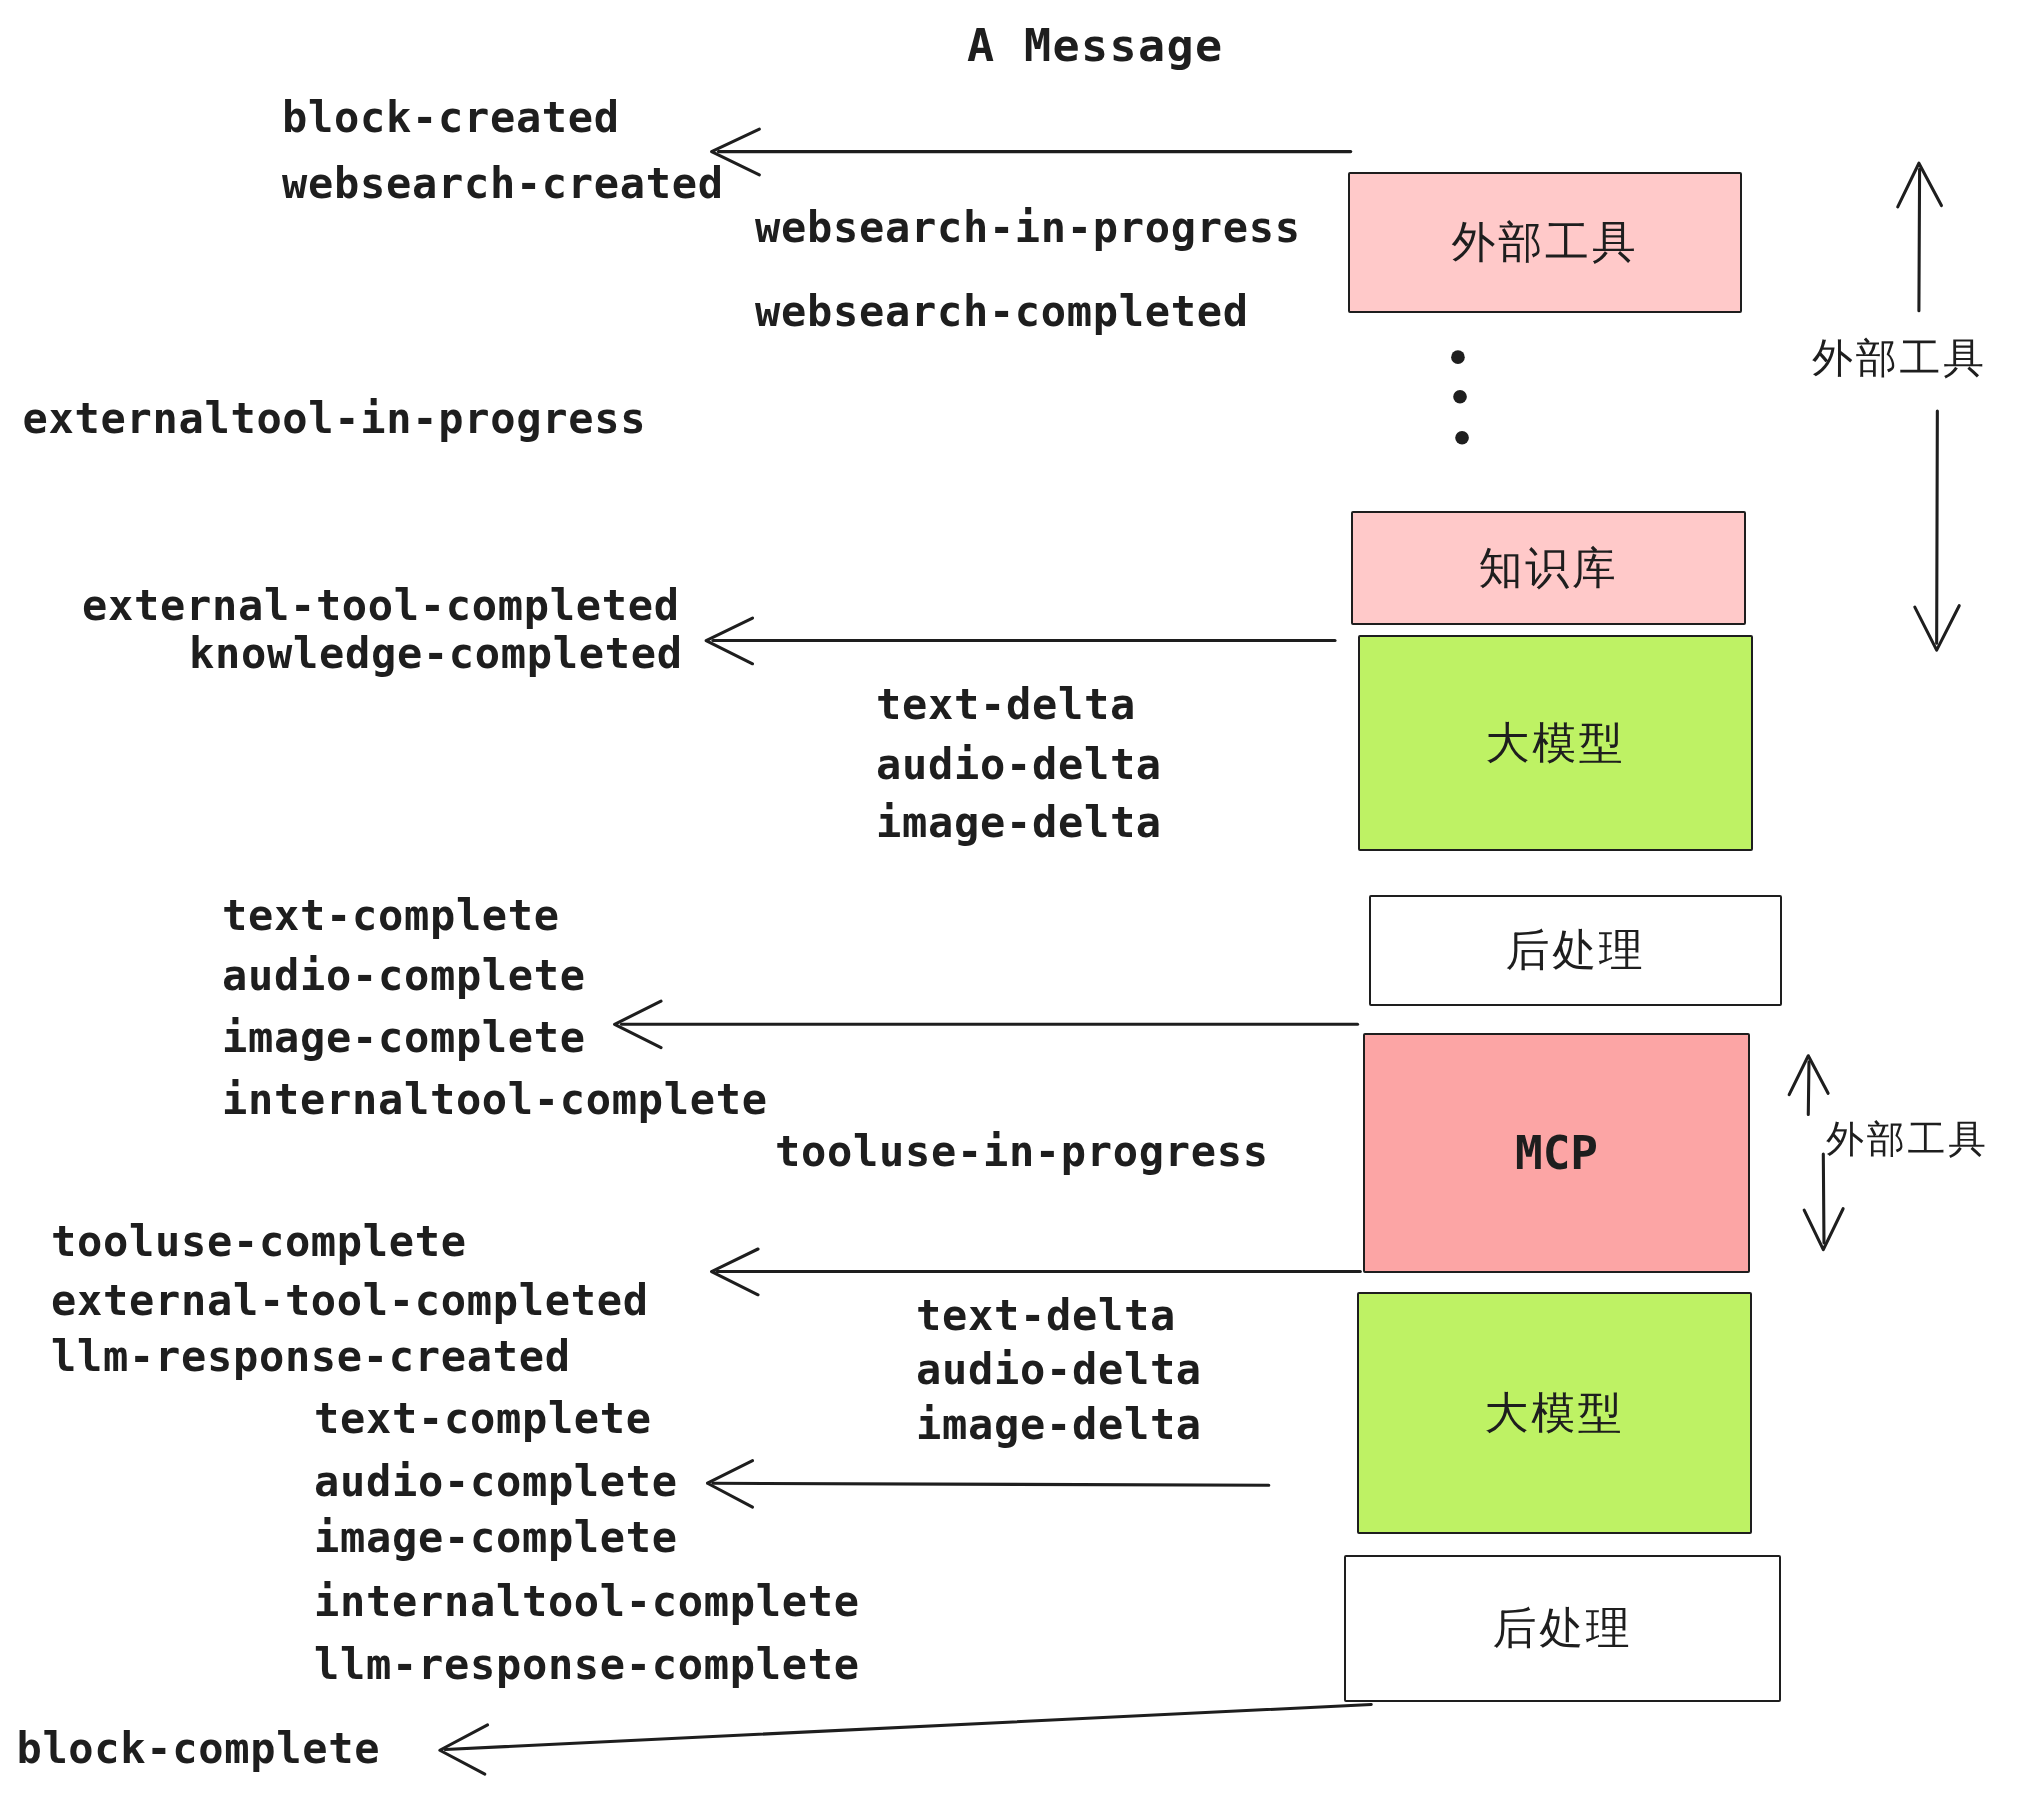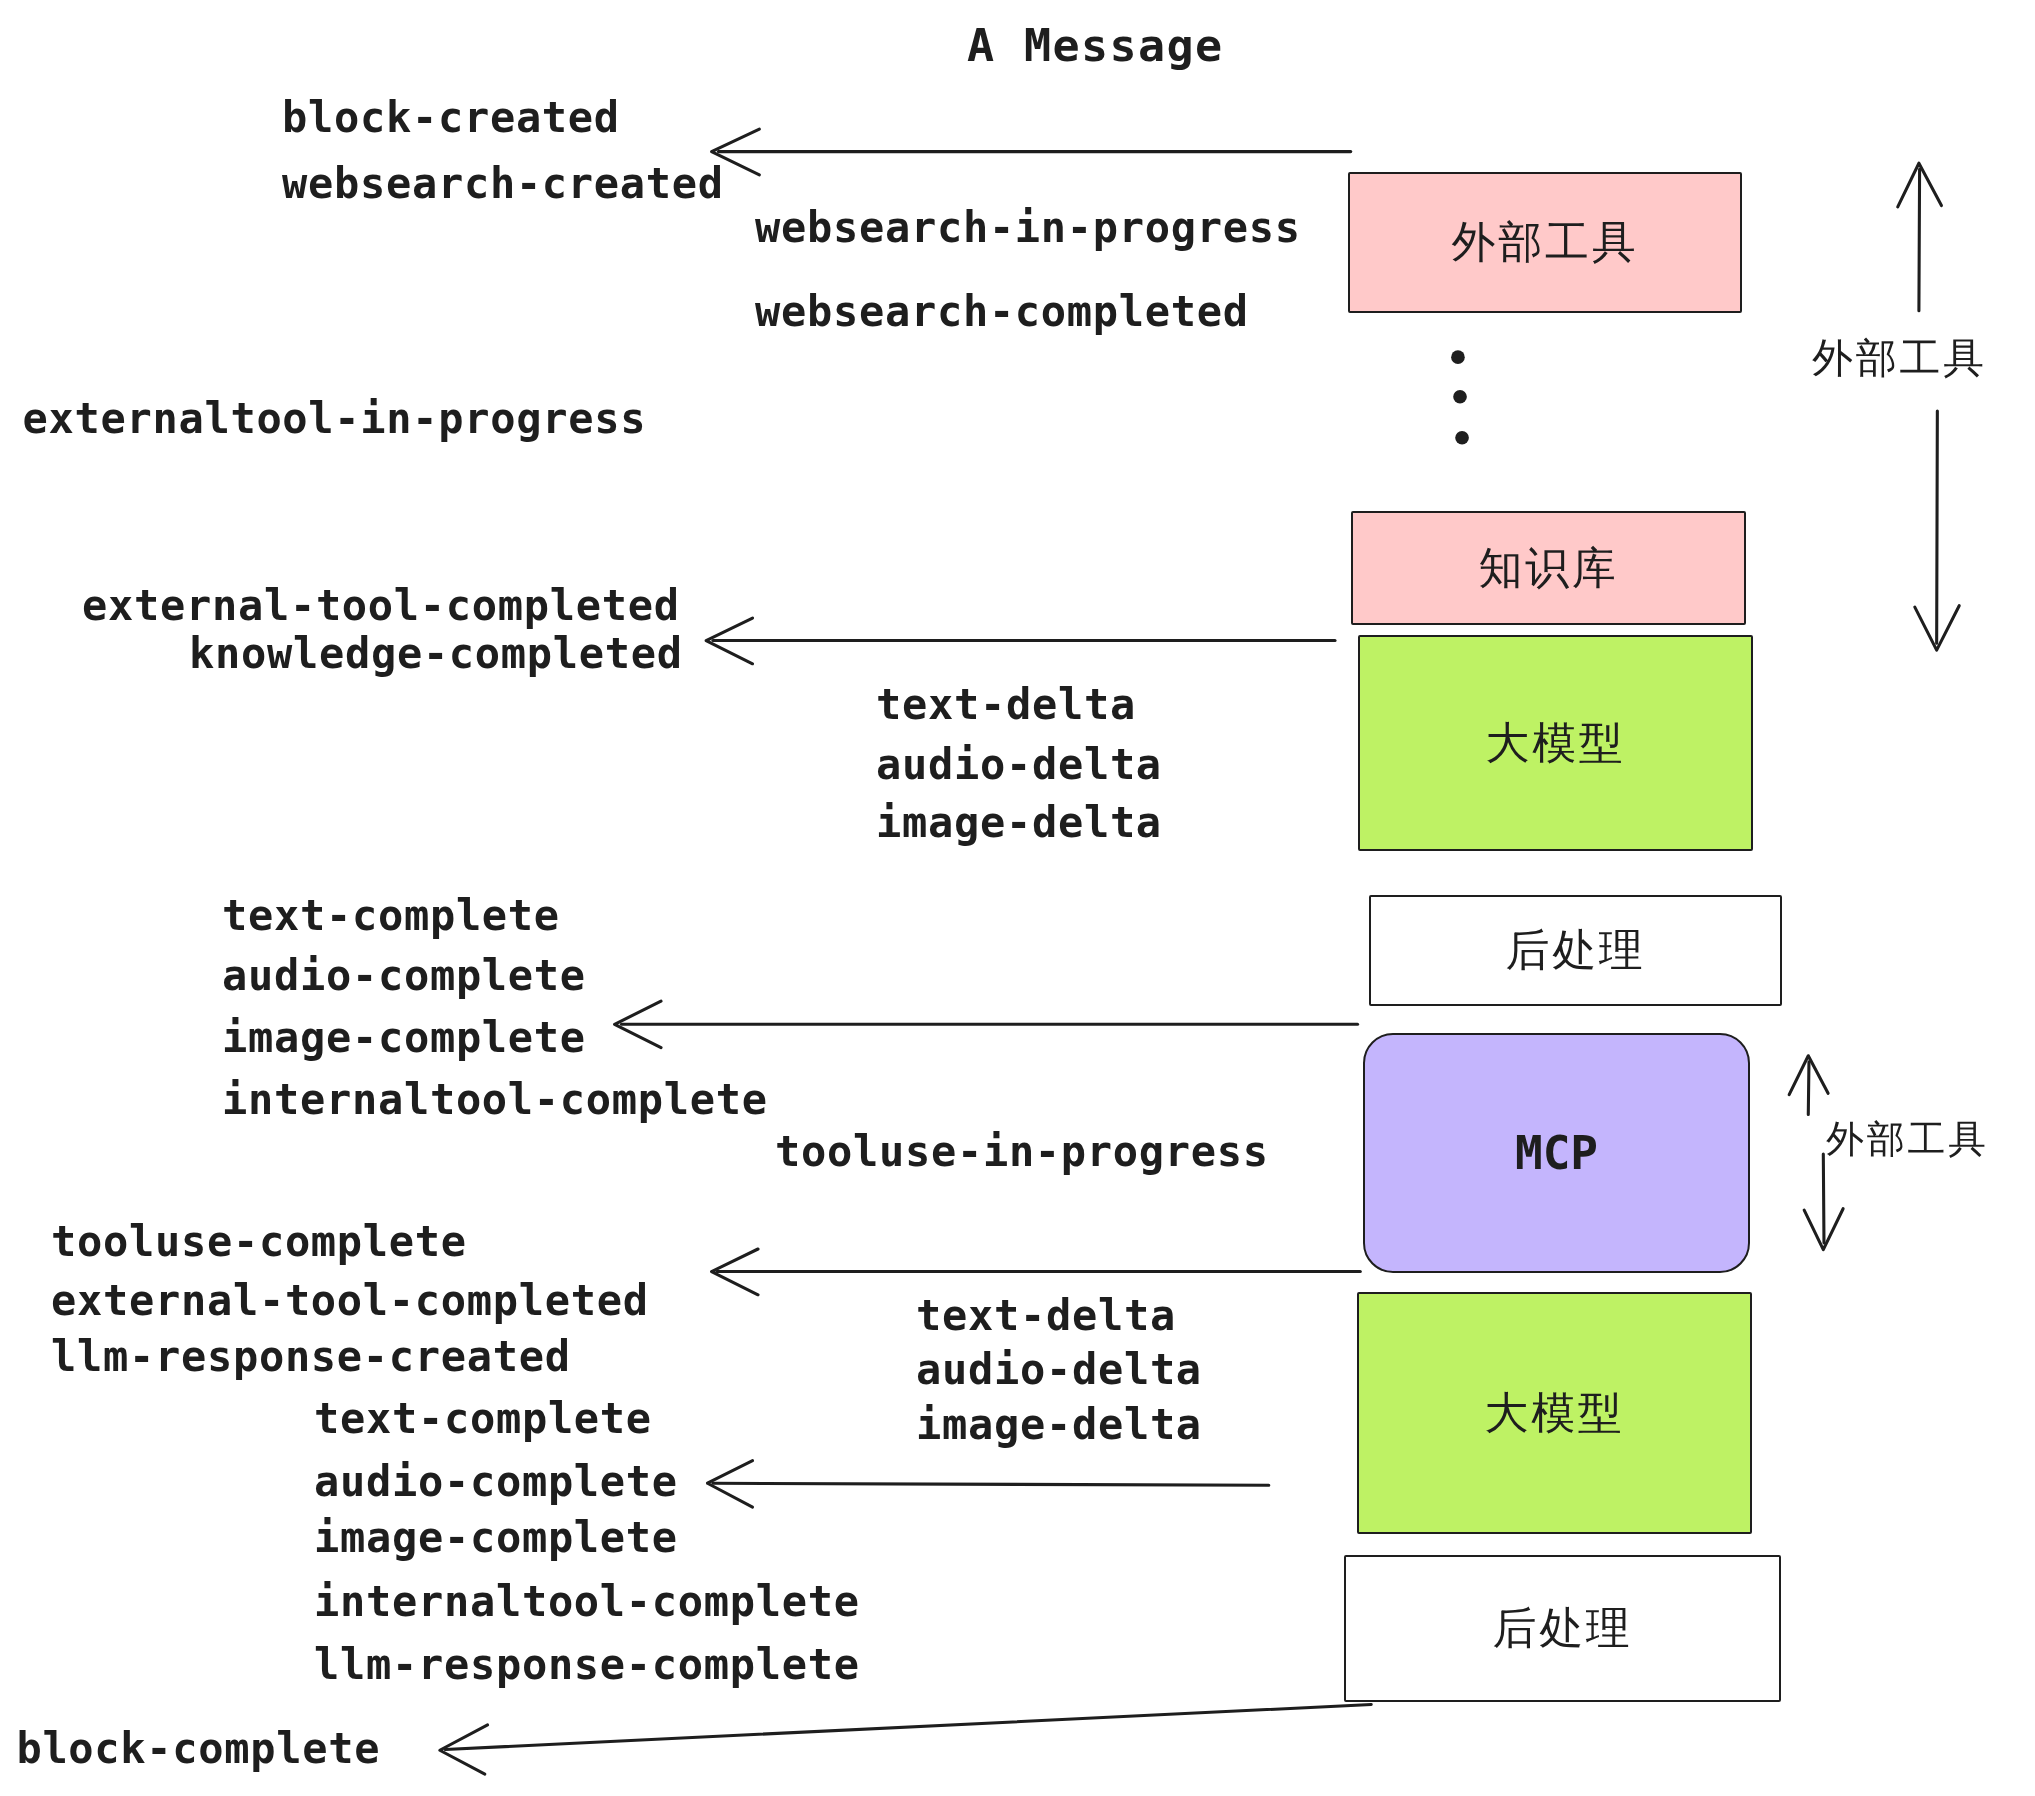--- a/index.html
+++ b/index.html
@@ -45,21 +45,21 @@
     white-space:nowrap;
   }
   .box .mono{
     font-family:"DejaVu Sans Mono", monospace;
     font-size:46px;
     font-weight:bold;
     white-space:nowrap;
   }
   .fill-pink{background:#ffc9c9;}
   .fill-green{background:#bef264;}
-  .fill-yellow{background:#c4b5fd;border-radius:30px;}
+  .fill-yellow{background:#fca5a5;}
   .fill-white{background:#ffffff;}
   .side-label{
     position:absolute;
     transform:translateY(-50%);
     font-family:"DejaVu Sans", sans-serif;
     font-size:41px;
     font-weight:500;
     letter-spacing:2.7px;
     white-space:nowrap;
   }

